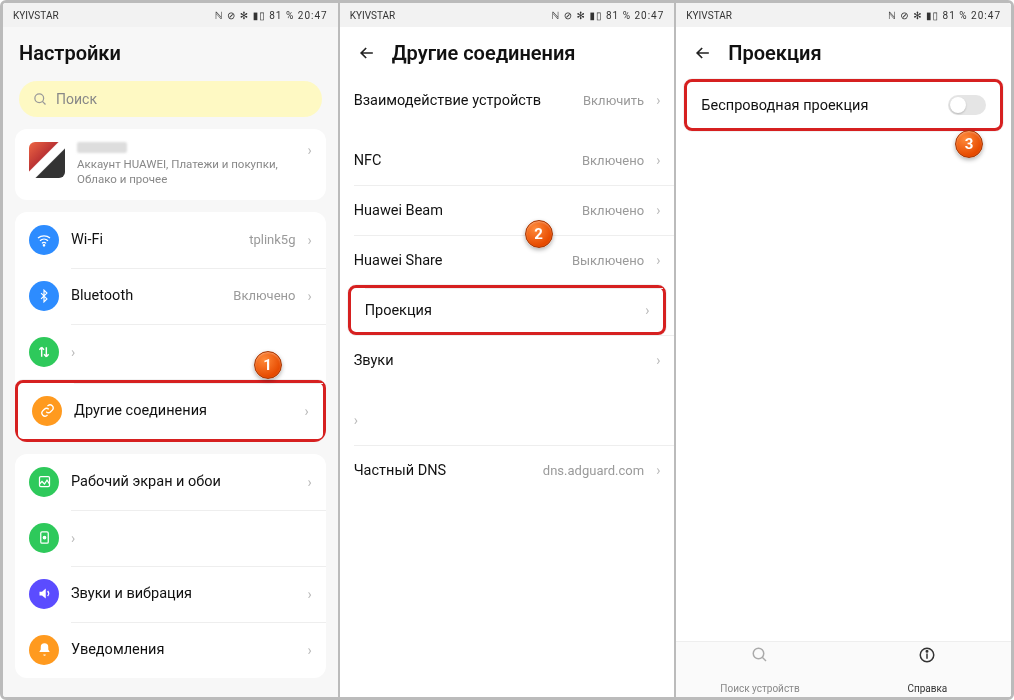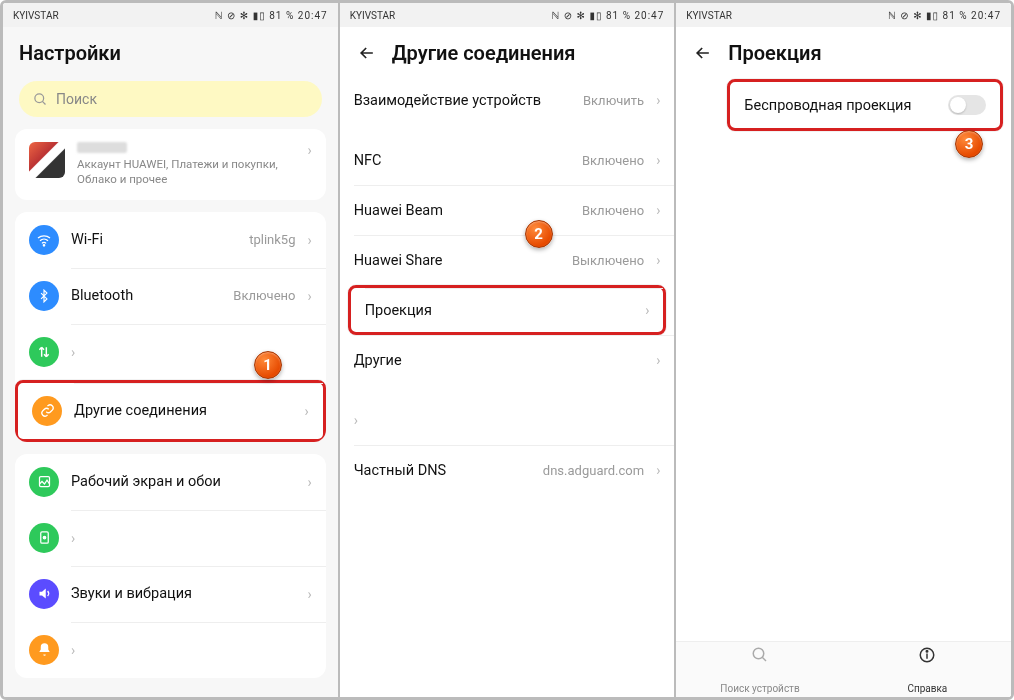--- a/index.html
+++ b/index.html
@@ -253,20 +253,21 @@
         <span class="label">Звуки и вибрация</span>
         <span class="chev">›</span>
       </div>
       <div class="row">
         <div class="icon-circ" style="background:#ff9a1f">
           <svg width="15" height="15" viewBox="0 0 24 24" fill="#fff">
               <path d="M12 2a6 6 0 016 6v4l2 3v1H4v-1l2-3V8a6 6 0 016-6z"></path>
               <path d="M10 20a2 2 0 004 0"></path>
             </svg>
         </div>
+        <span class="label">Уведомления</span>
         <span class="chev">›</span>
       </div>
     </div>
   </div>
 </div>
 
 <div class="panel" style="background:#fff;">
   <div class="statusbar">
     <span>KYIVSTAR</span>
     <span class="sicons">
@@ -303,21 +304,21 @@
     <div class="row plain">
       <span class="label">Huawei Share</span>
       <span class="value">Выключено</span>
       <span class="chev">›</span>
     </div>
     <div class="row plain callout" style="margin:0 8px; border-radius:8px;">
       <span class="label">Проекция</span>
       <span class="chev">›</span>
     </div>
     <div class="row plain">
-      <span class="label">Другие</span>
+      <span class="label">Звуки</span>
       <span class="chev">›</span>
     </div>
     <div style="height:10px"></div>
     <div class="row plain">
       <span class="chev">›</span>
     </div>
     <div class="row plain">
       <span class="label">Частный DNS</span>
       <span class="value">dns.adguard.com</span>
       <span class="chev">›</span>
@@ -336,21 +337,21 @@
     </span>
   </div>
   <div class="header">
     <div class="back-arrow">
       <svg width="20" height="20" viewBox="0 0 24 24" fill="none" stroke="#222" stroke-width="2">
           <path d="M19 12H5M11 18l-6-6 6-6"></path>
         </svg>
     </div>
     <span class="title">Проекция</span>
   </div>
-  <div class="list" style="position:relative;padding-left:43px;">
+  <div class="list" style="position:relative;">
     <div class="row plain callout" style="margin:4px 8px 0 8px; border-radius:8px;">
       <span class="label">Беспроводная проекция</span>
       <div class="toggle"></div>
     </div>
     <div class="badge" style="top:55px; right:28px;">3</div>
   </div>
   <div class="bottom-nav">
     <div class="nav-item">
       <div class="nav-icon">
         <svg width="18" height="18" viewBox="0 0 24 24" fill="none" stroke="#aaa" stroke-width="2">

